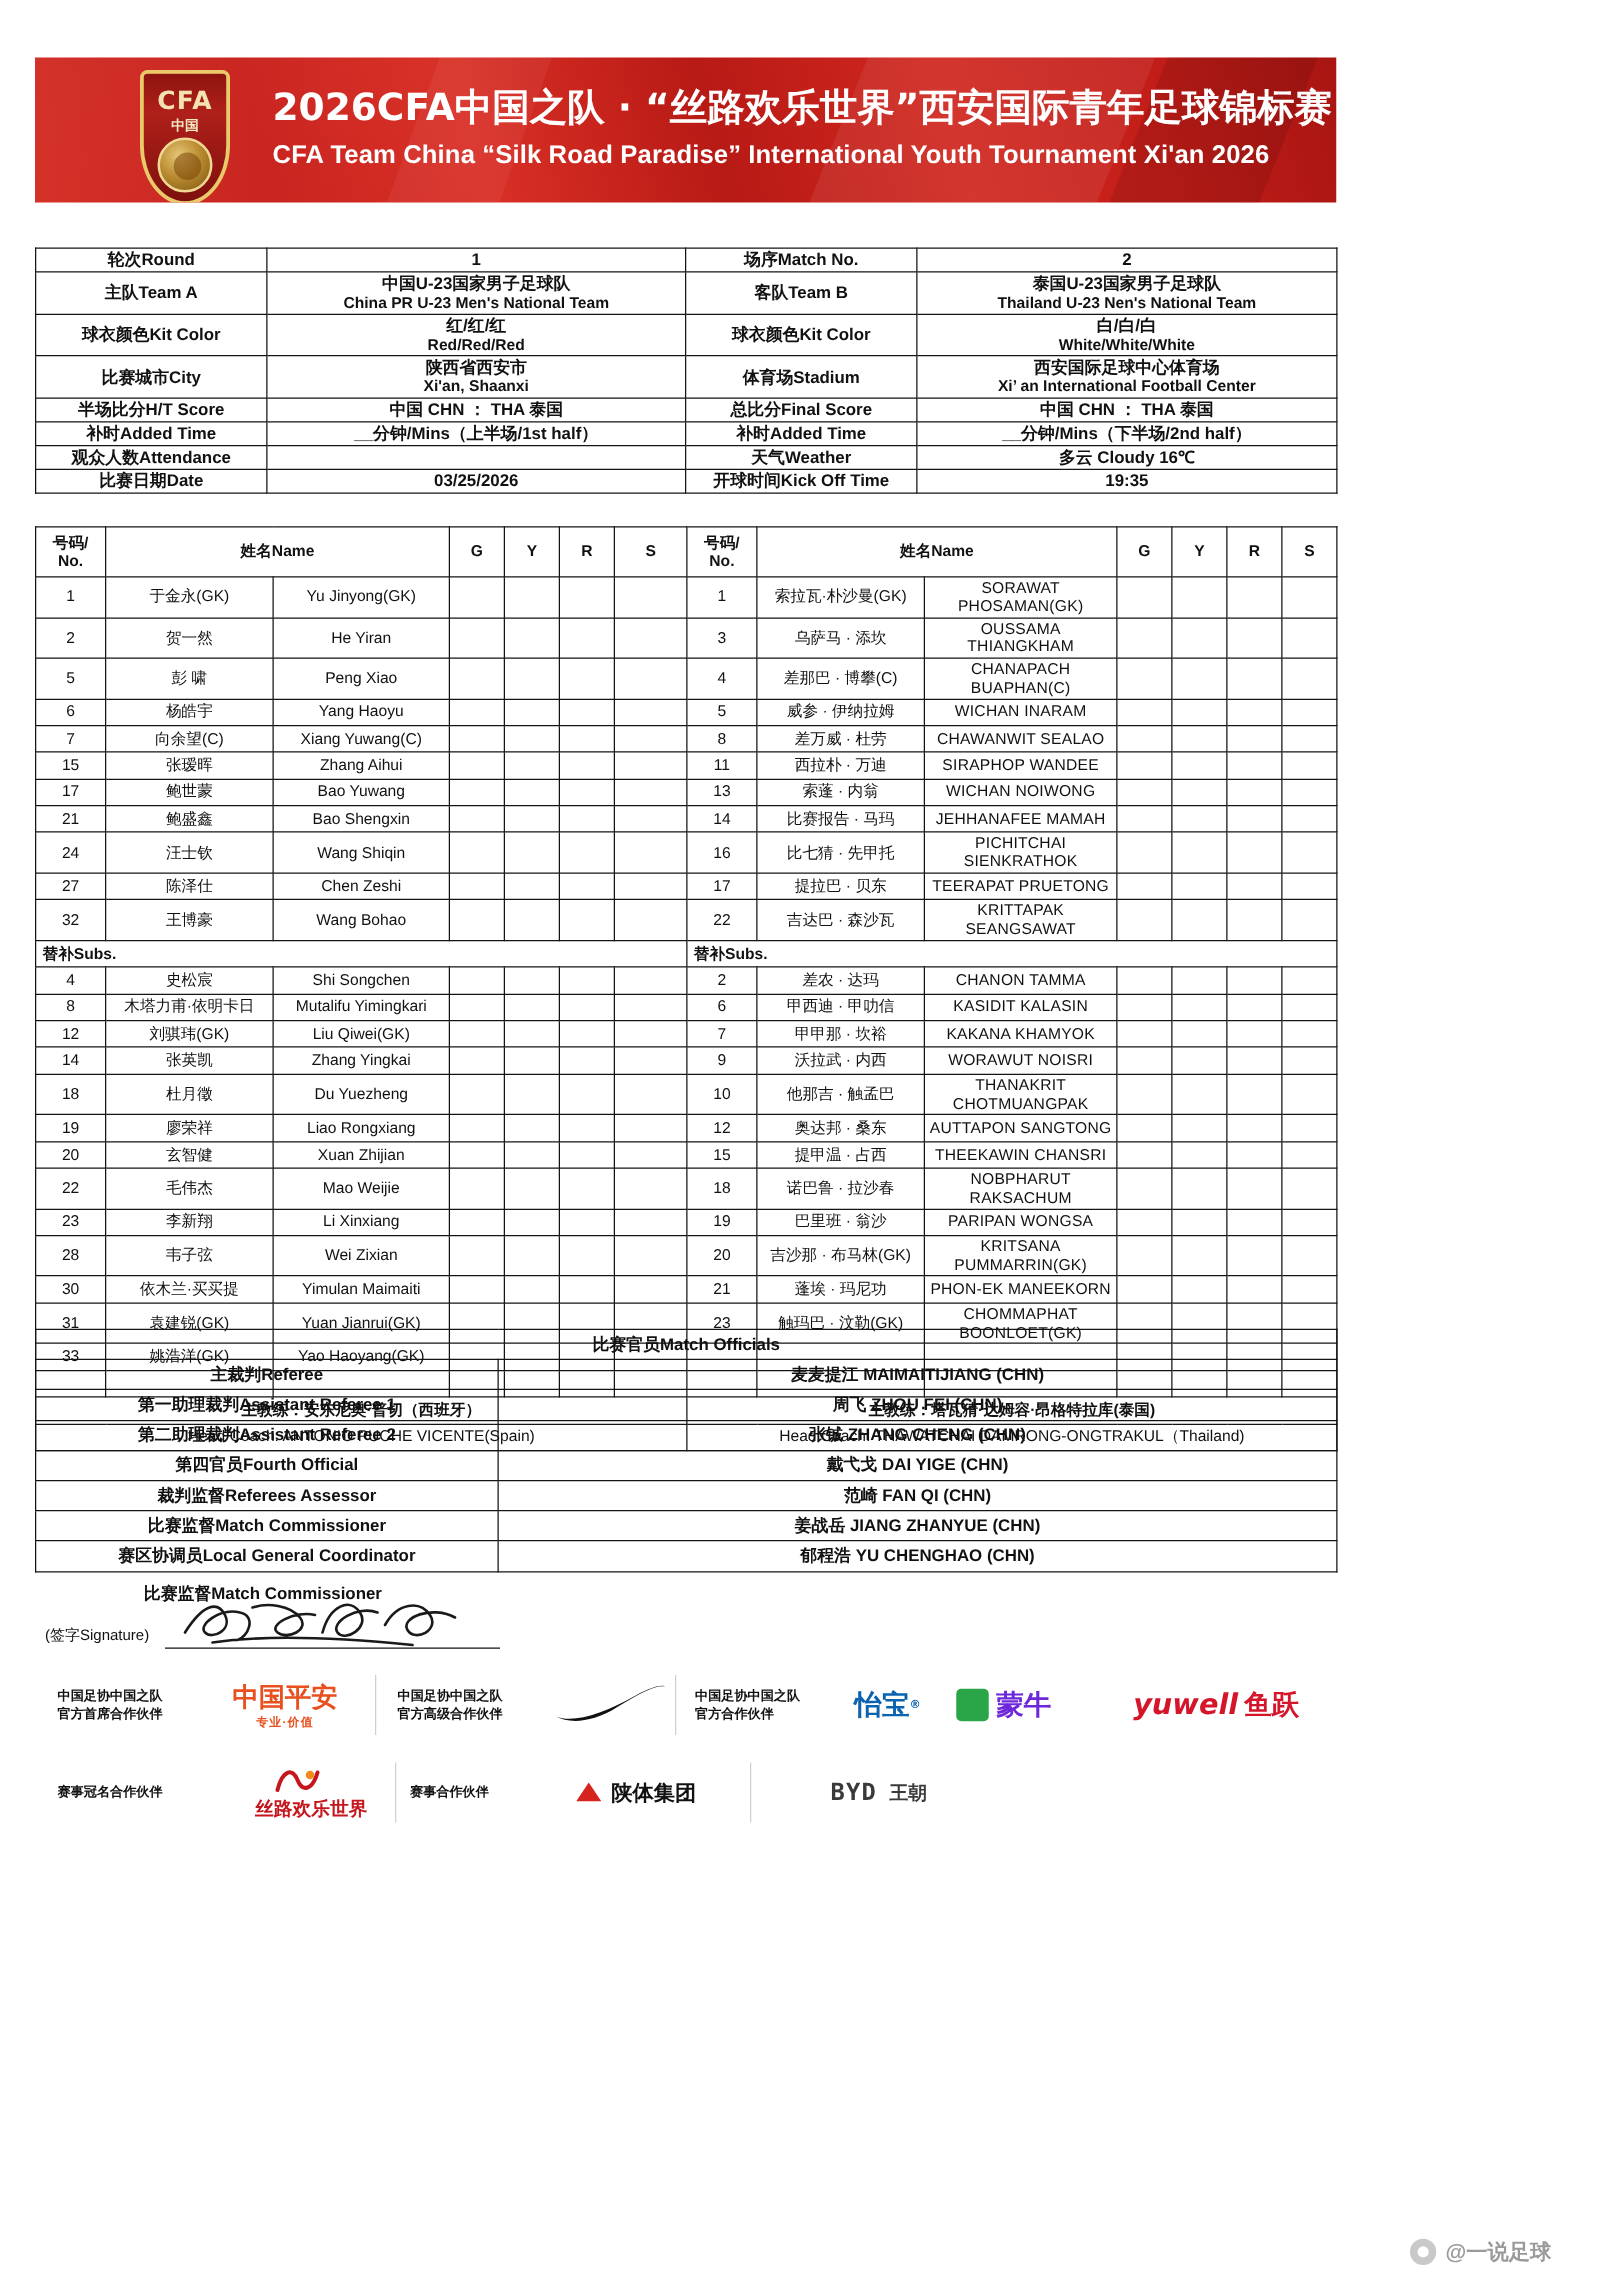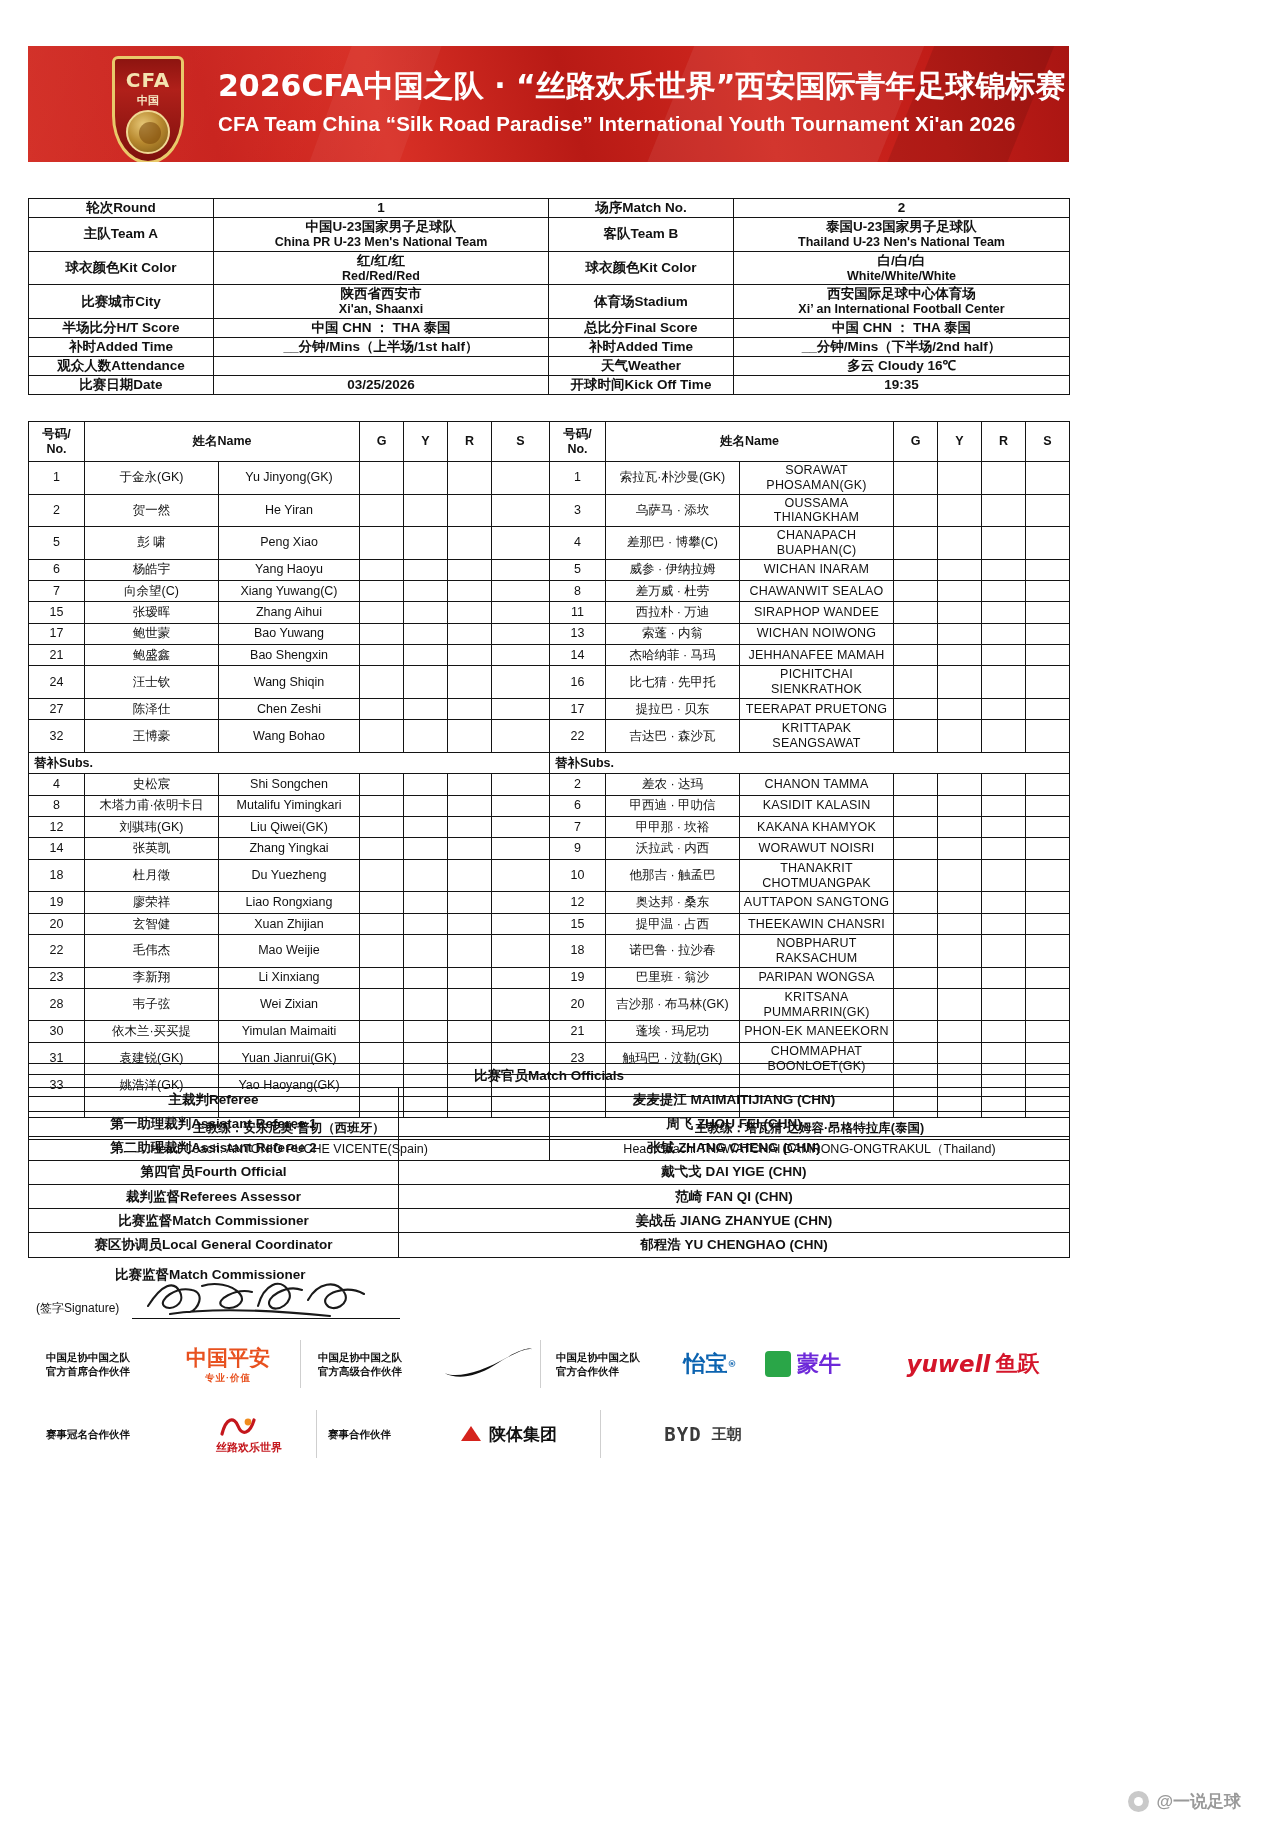--- a/index.html
+++ b/index.html
@@ -126,21 +126,21 @@
 
   .pingan{ font-family:"DejaVu Sans",sans-serif; font-size:21px; font-weight:bold; color:#e8511f; letter-spacing:0px;}
   .pingan-sub{ font-size:9.5px; color:#e8511f; font-weight:bold; letter-spacing:1px;}
   .nike-swoosh{ width:92px; height:34px; }
   .yili{ font-family:"DejaVu Sans",sans-serif; font-size:22px; font-weight:bold; color:#0b63b0;}
   .yili-r{ font-size:9px; vertical-align:super; }
   .mengniu-badge{ display:inline-block; width:26px; height:26px; background:#2aa648; border-radius:4px; }
   .mengniu-txt{ font-family:"DejaVu Sans",sans-serif; font-size:22px; font-weight:bold; color:#6d28d9; }
   .yuwell{ font-family:"DejaVu Sans",sans-serif; font-style:italic; font-size:23px; font-weight:bold; color:#d4152a; }
   .yuwell-zh{ font-family:"DejaVu Sans",sans-serif; font-size:22px; font-weight:bold; color:#d4152a; }
-  .silk{ font-family:"DejaVu Sans",sans-serif; font-size:11px; font-weight:bold; color:#c4161c;margin-left:22px; }
+  .silk{ font-family:"DejaVu Sans",sans-serif; font-size:15px; font-weight:bold; color:#c4161c;margin-left:22px; }
   .shaanti{ font-family:"DejaVu Sans",sans-serif; font-size:17px; font-weight:bold; color:#111; }
   .byd{ font-family:"DejaVu Sans Mono",monospace; font-size:19px; font-weight:bold; color:#3a3a3a; letter-spacing:1px;}
   .byd-zh{ font-family:"DejaVu Sans",sans-serif; font-size:15px; font-weight:bold; color:#3a3a3a;}
 
   
   .watermark{
     position:absolute; right:38px; bottom:14px;
     font-size:17px; color:#9a9a9a; font-weight:bold;
     display:flex; align-items:center; gap:7px;
   }
@@ -398,21 +398,21 @@
         </tr>
         <tr>
           <td class="num">21</td>
           <td class="name-zh">鲍盛鑫</td>
           <td class="name-en">Bao Shengxin</td>
           <td></td>
           <td></td>
           <td></td>
           <td></td>
           <td class="num">14</td>
-          <td class="name-zh">杰哈纳菲 · 马玛</td>
+          <td class="name-zh">比赛报告 · 马玛</td>
           <td class="name-en-th">JEHHANAFEE MAMAH</td>
           <td></td>
           <td></td>
           <td></td>
           <td></td>
         </tr>
         <tr>
           <td class="num">24</td>
           <td class="name-zh">汪士钦</td>
           <td class="name-en">Wang Shiqin</td>

